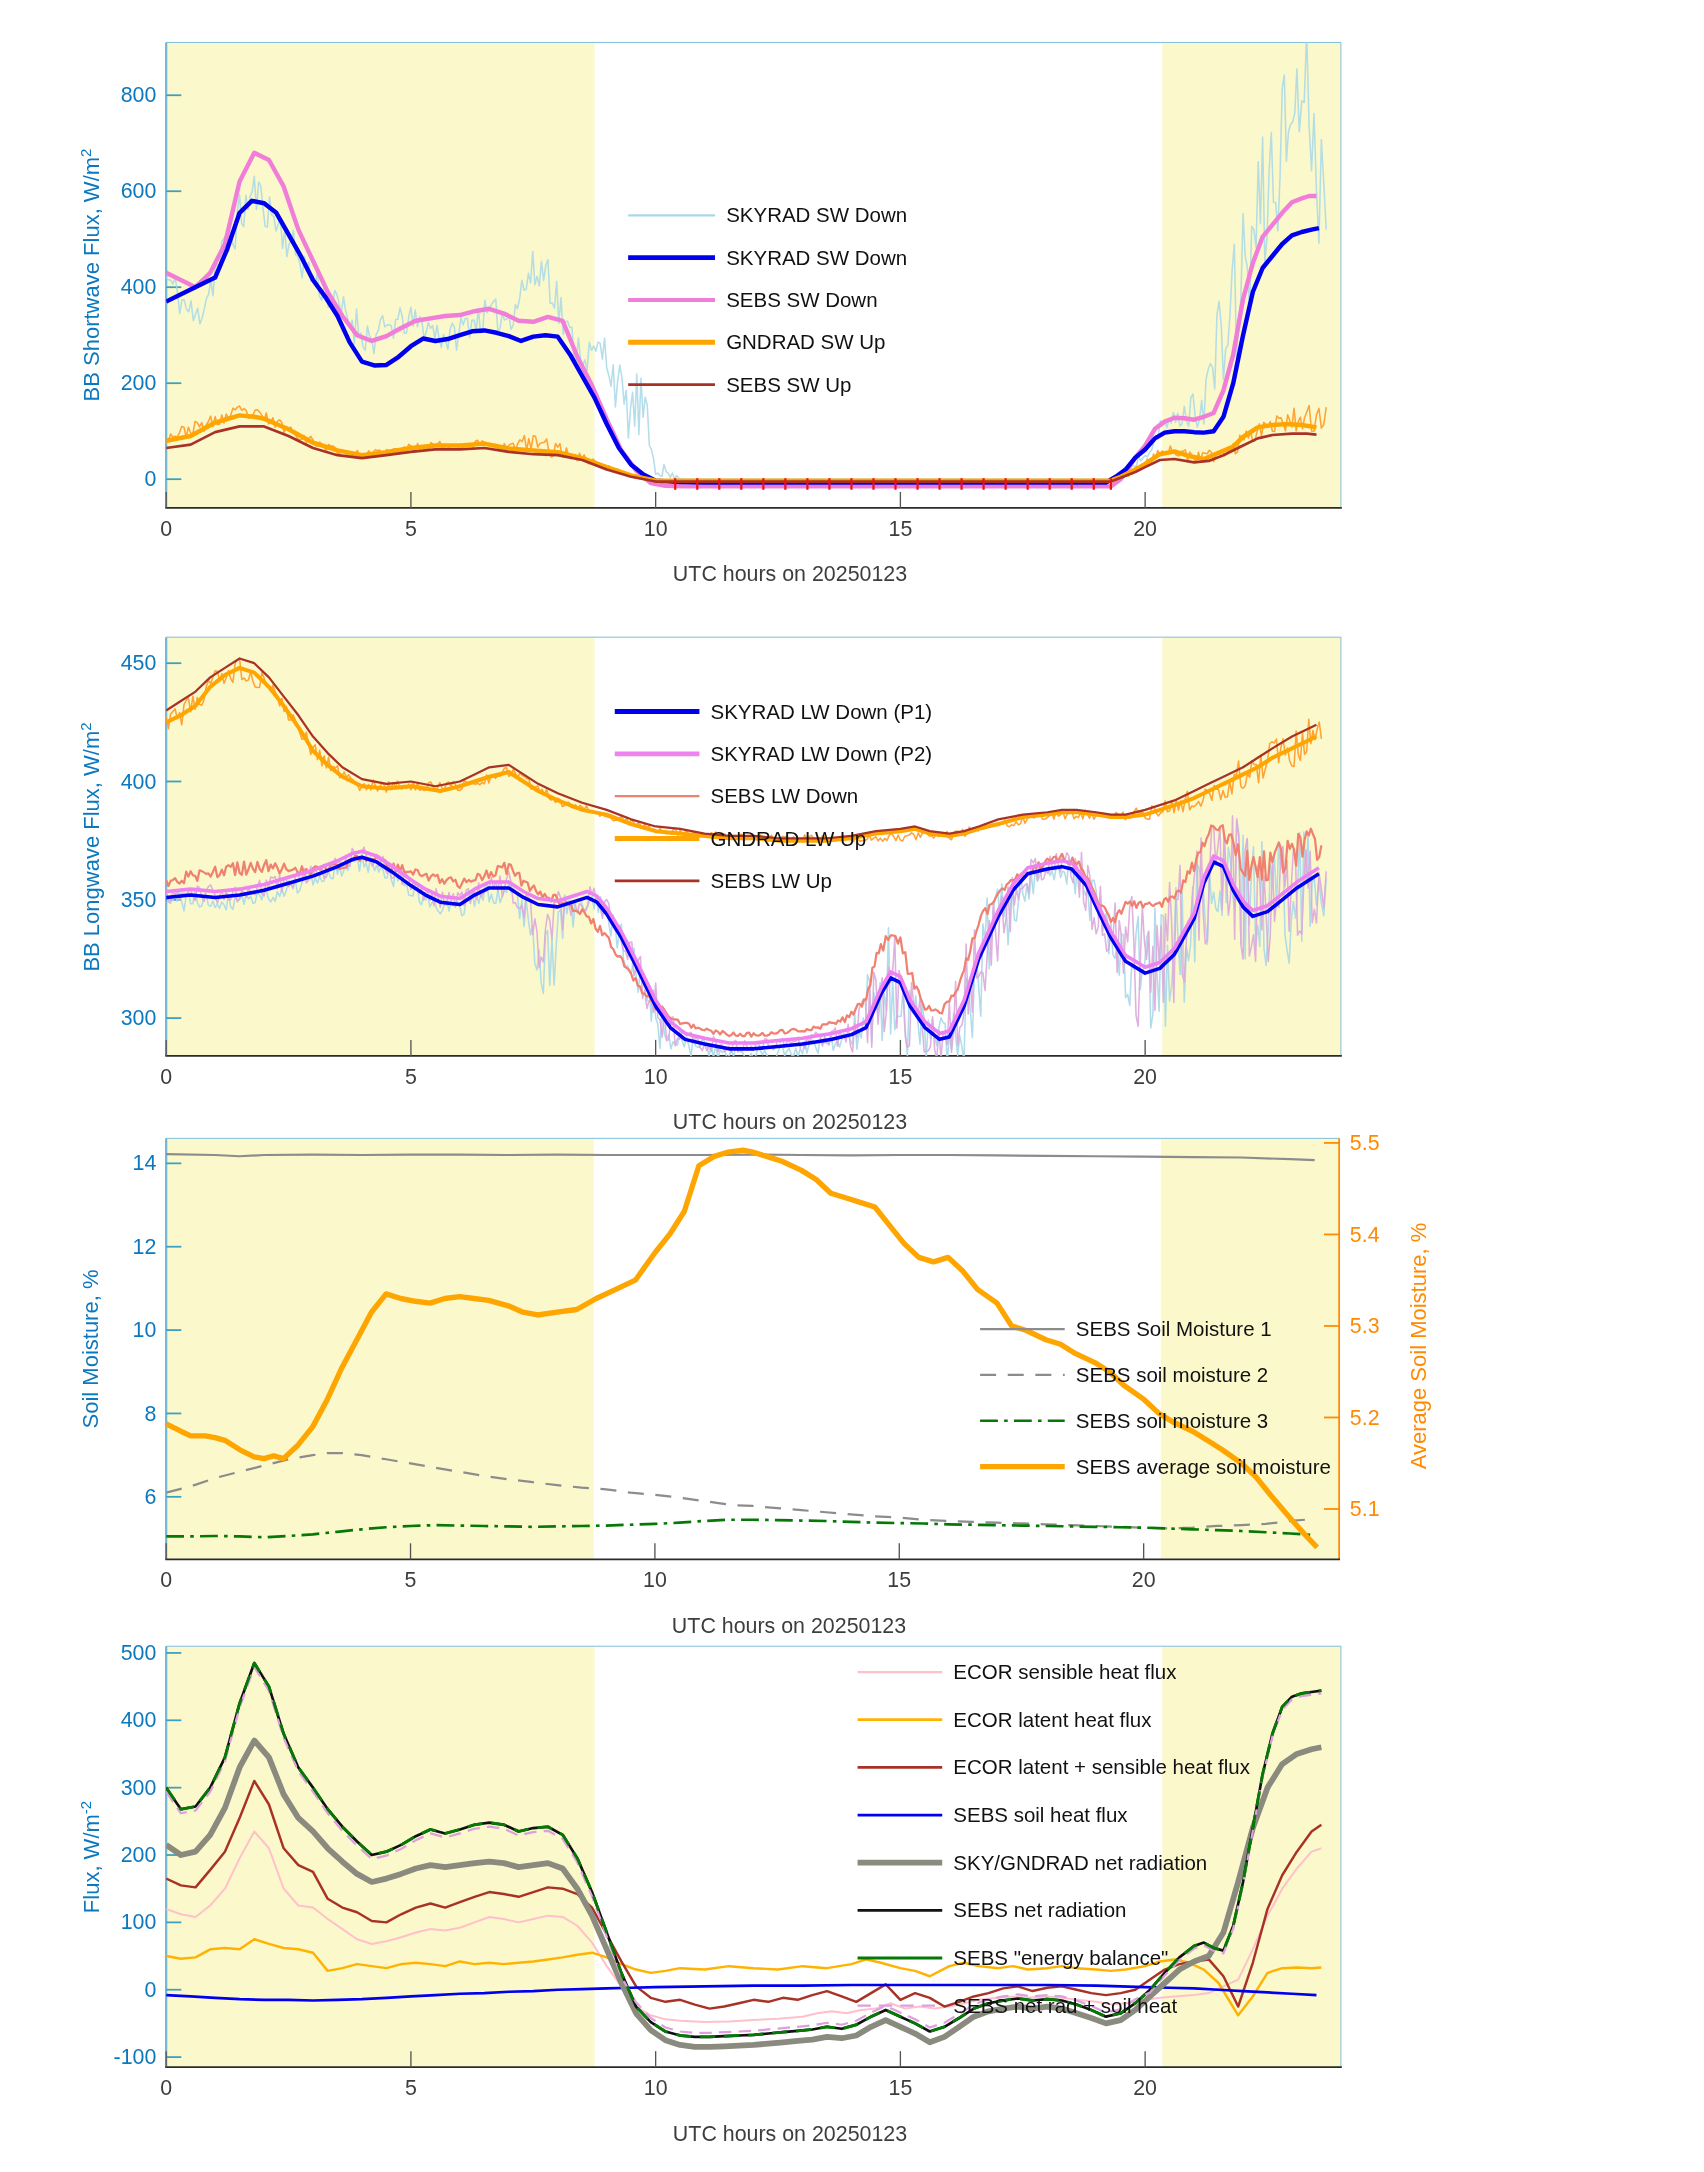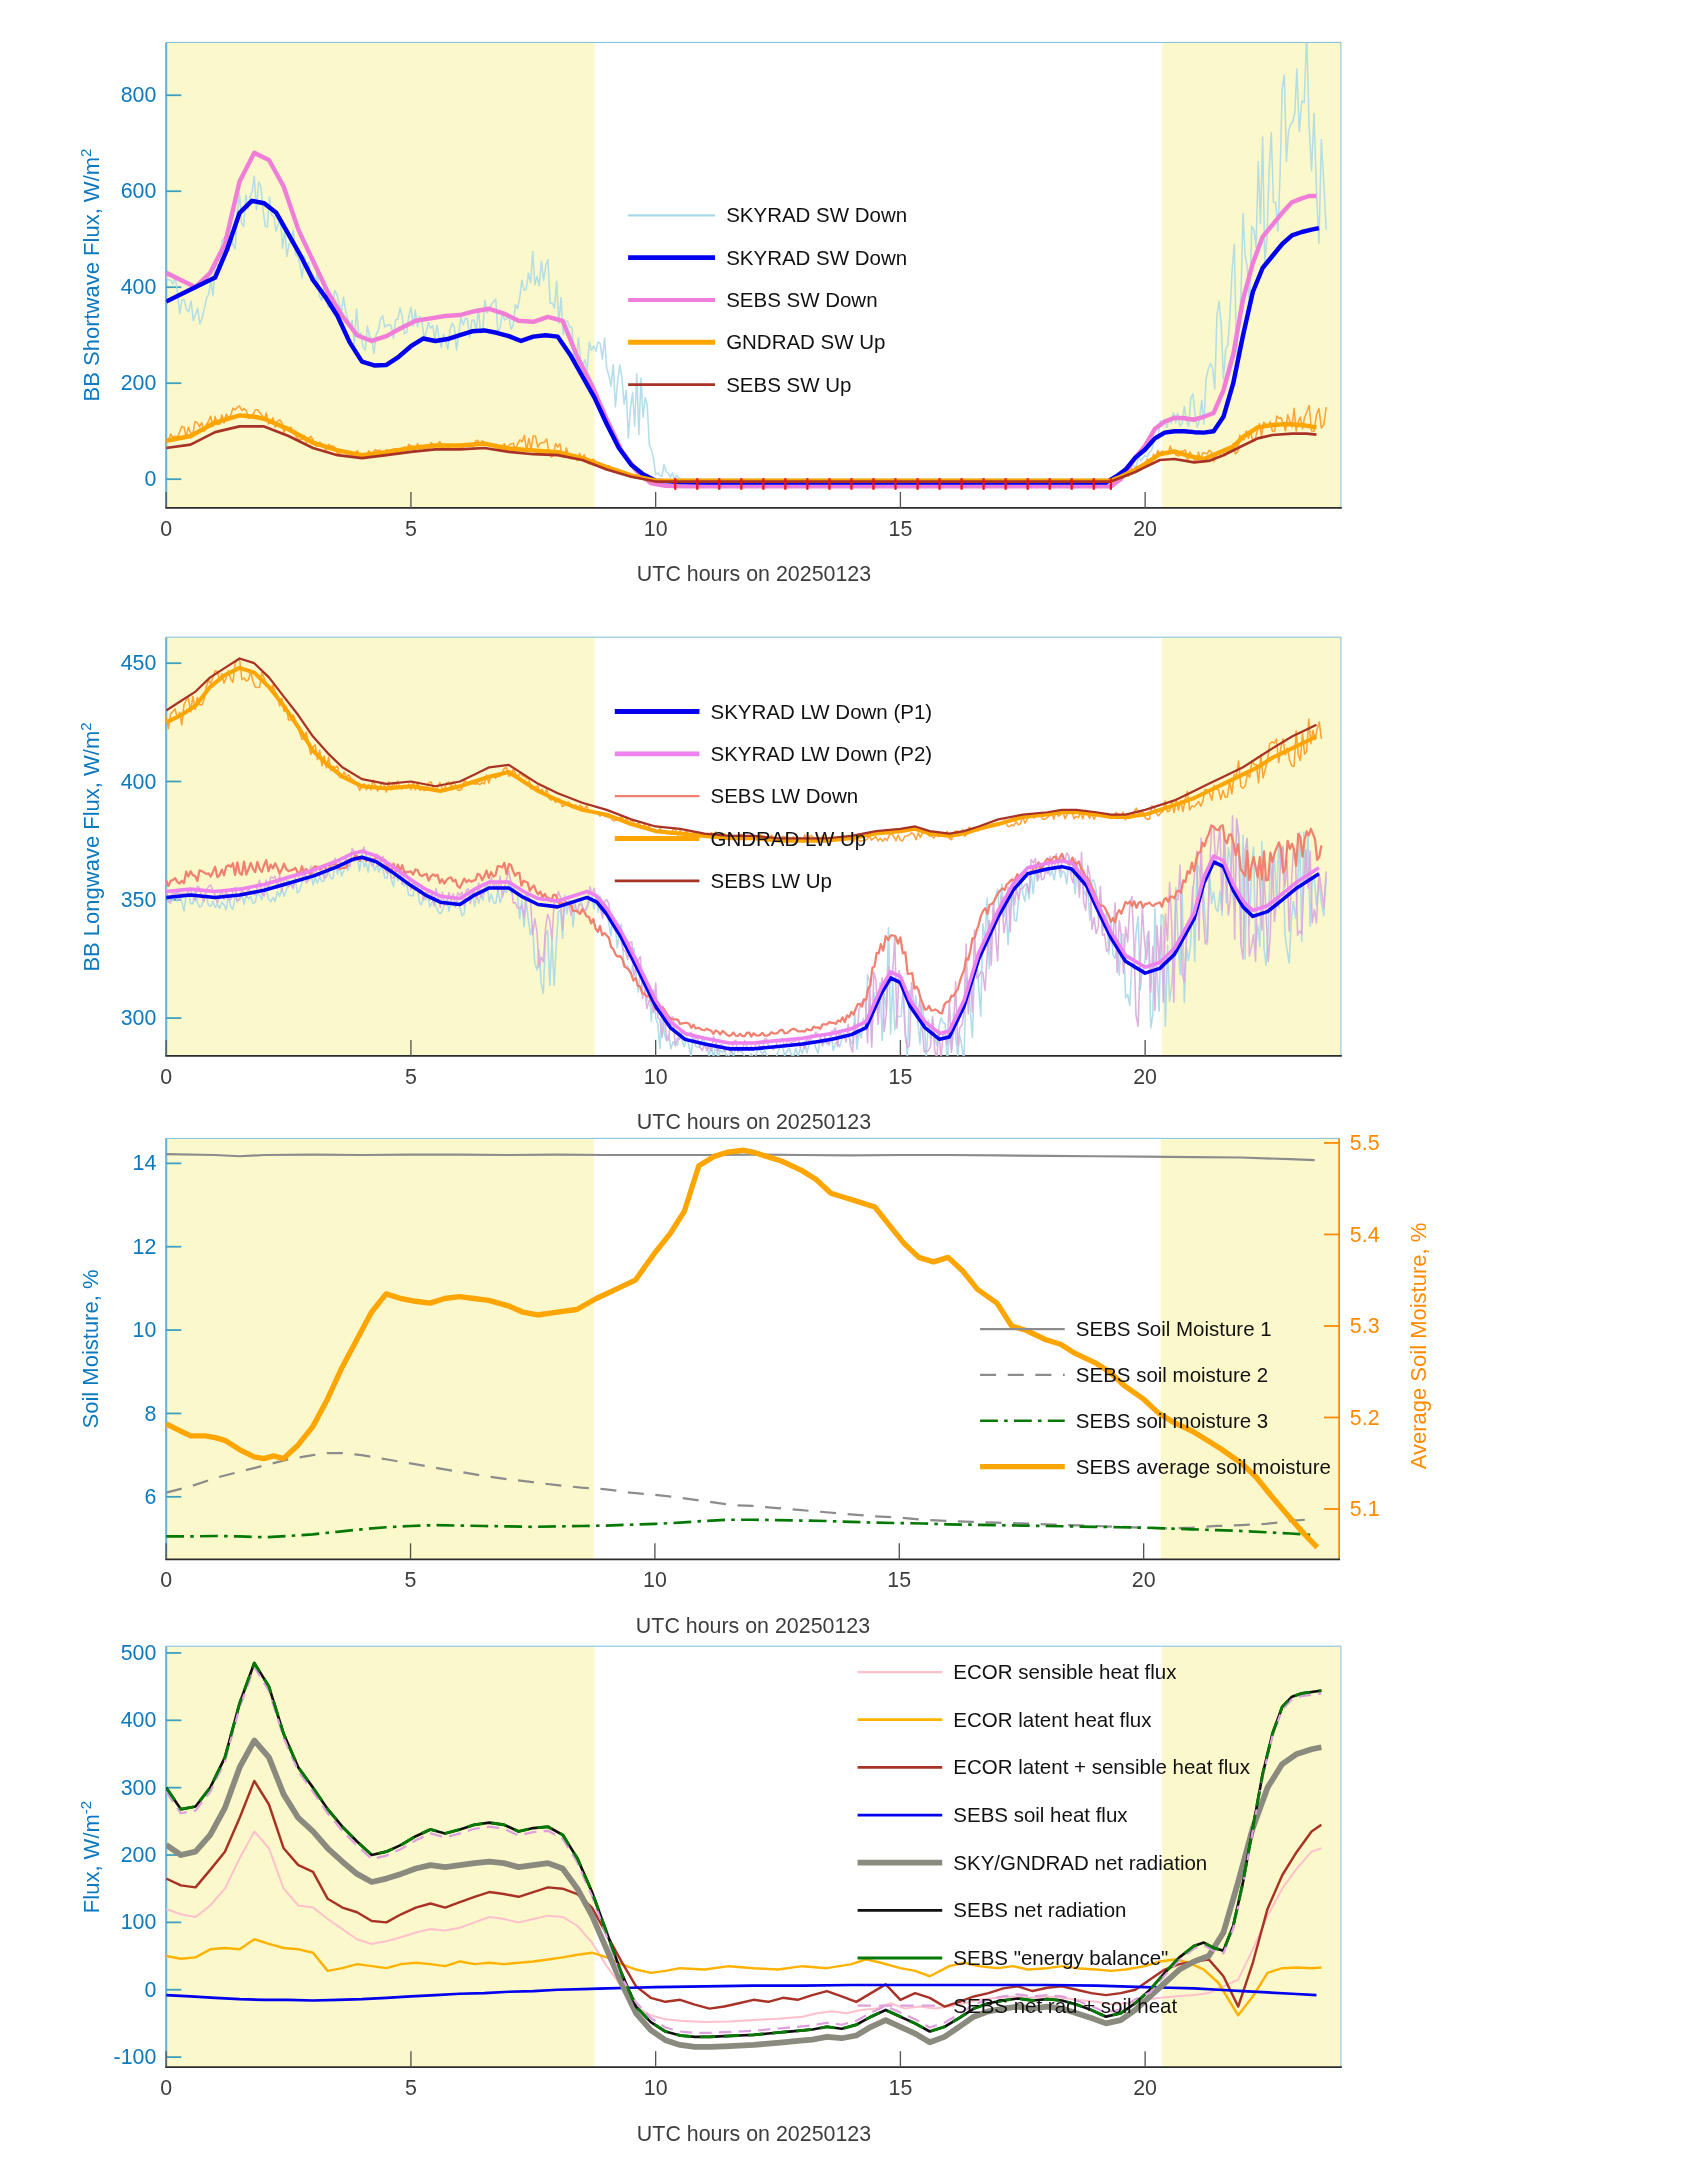--- a/index.html
+++ b/index.html
@@ -1,20 +1,20 @@
 <!DOCTYPE html>
 <html style="font-size:7.1px"><head>
 <meta charset="utf-8">
 <style>
   html,body{margin:0;padding:0;background:#ffffff;}
   body{width:1704px;height:2172px;position:relative;font-family:"Liberation Sans","DejaVu Sans",sans-serif;}
   #chart{position:absolute;left:0;top:0;}
   .ylabel{position:absolute;white-space:nowrap;font-size:22px;transform:translate(-50%,-50%) rotate(-90deg);}
   .ylabel sup{font-size:15px;}
-  .xlabel{position:absolute;white-space:nowrap;font-size:21.4px;color:#3d3d3d;transform:translate(-50%,0);}
+  .xlabel{position:absolute;white-space:nowrap;font-size:21.4px;color:#3d3d3d;transform:translate(-50%,0);margin-left:36px;}
 </style>
 </head>
 <body>
 
 <svg id="chart" width="1704" height="2172" viewBox="0 0 3825 4875">
     <g>
       <clipPath id="clip0">
         <rect x="373" y="95" width="2637" height="1045"></rect>
       </clipPath>
       <rect x="373" y="95" width="961.40625" height="1045" fill="#FBF9CC"></rect>

